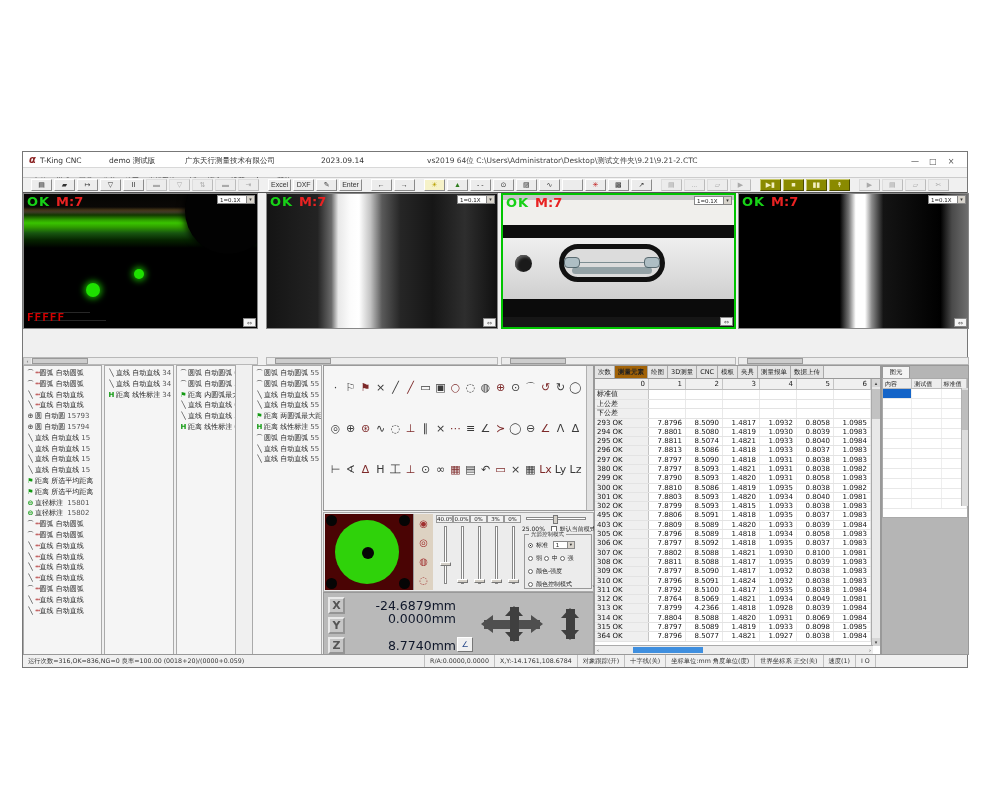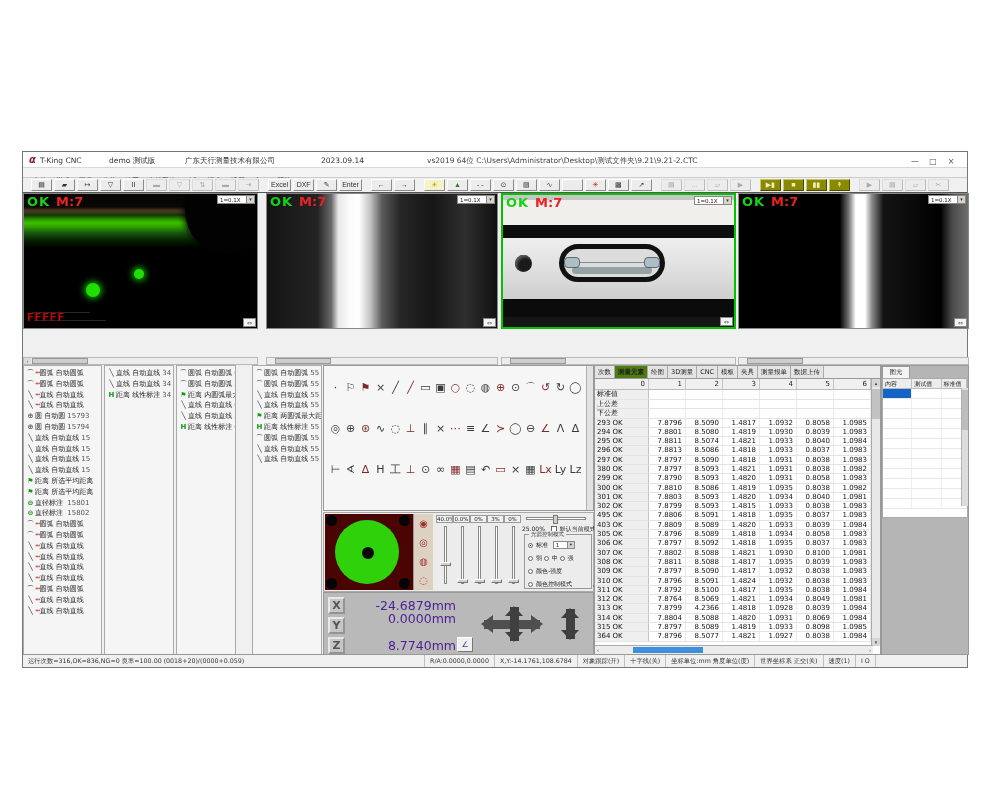--- a/index.html
+++ b/index.html
@@ -112,36 +112,36 @@
   .radio.on{background:radial-gradient(circle,#000 35%,#fff 45%);}
   .grow{margin:4px 0 0 3px;font-size:6px;white-space:nowrap;}
   #stdsel{display:inline-block;width:22px;height:8px;border:1px solid #888;background:#fff;font-size:5.5px;line-height:7px;padding-left:2px;margin-left:3px;position:relative;}
   #stdsel .dd{position:absolute;right:0;top:0;width:7px;height:6px;background:#d8d4cc;border-left:1px solid #888;font-size:4.5px;text-align:center;line-height:6px;}
   #opt-scroll{position:absolute;right:-1px;bottom:0px;font-size:6px;color:#555;}
 
   
   #coords{position:absolute;left:300px;top:227px;width:271px;height:63px;background:#b9b9b9;border:1px solid #999;}
   .axbtn{position:absolute;left:4px;width:17px;height:17px;background:#c6c6c6;border:2px outset #e8e8e8;color:#555;font-size:11px;font-weight:bold;text-align:center;line-height:13px;}
   #axx{top:4px;} #axy{top:24px;} #axz{top:44px;}
-  .axval{position:absolute;left:28px;width:104px;font-size:12.5px;color:#4c1d95;text-align:right;}
+  .axval{position:absolute;left:28px;width:104px;font-size:12.5px;color:#0f172a;text-align:right;}
   #vx{top:5px;} #vy{top:18px;} #vz{top:45px;}
   .harrow{position:absolute;left:160px;top:27px;width:56px;height:9px;background:#4f4f4f;}
   .harrow:before{content:"";position:absolute;left:-12px;top:-5px;border:9.5px solid transparent;border-right:12px solid #4f4f4f;}
   .harrow:after{content:"";position:absolute;right:-12px;top:-5px;border:9.5px solid transparent;border-left:12px solid #4f4f4f;}
   .varrow{position:absolute;width:9px;background:#3f3f3f;}
   .varrow:before{content:"";position:absolute;top:-10px;left:-5px;border:9.5px solid transparent;border-bottom:10px solid #3f3f3f;}
   .varrow:after{content:"";position:absolute;bottom:-10px;left:-5px;border:9.5px solid transparent;border-top:10px solid #3f3f3f;}
   #va1{left:186px;top:14px;height:34px;} #va2{left:242px;top:16px;height:30px;}
   #diagbtn{position:absolute;left:133px;top:44px;width:16px;height:15px;background:#f0f0f0;border:1px solid;border-color:#fff #777 #777 #fff;font-size:8px;color:#2a4a8a;text-align:center;line-height:13px;}
 
   
   #rtable{position:absolute;left:571px;top:0;width:287px;height:290px;background:#fff;border:1px solid #999;font-size:7px;}
   #rtabs{height:13px;background:#ececec;border-bottom:1px solid #999;white-space:nowrap;overflow:hidden;}
   .rtab{display:inline-block;height:12px;line-height:12px;padding:0 3px;border-right:1px solid #aaa;color:#222;font-size:6.5px;background:#e4e4e4;}
-  .rtab.sel{background:#4d7c0f;font-weight:bold;}
+  .rtab.sel{background:#a16207;font-weight:bold;}
   #rhead{height:11px;display:flex;background:#f0f0f0;border-bottom:1px solid #bbb;}
   #rhead .hc{border-right:1px solid #c4c4c4;text-align:right;padding-right:3px;line-height:11px;color:#222;}
   .rrow{display:flex;height:9.3px;border-bottom:1px solid #e3e3e3;}
   .rrow.fx{height:9.5px;}
   .rrow .lc{width:54px;background:#efefef;border-right:1px solid #c4c4c4;padding-left:2px;line-height:9.3px;color:#111;white-space:nowrap;}
   .rrow .vc{width:37px;border-right:1px solid #e9e9e9;text-align:right;padding-right:3px;line-height:9.3px;color:#111;}
   #rvscroll{position:absolute;right:0;top:13px;width:9px;height:267px;background:#e8e8e8;border-left:1px solid #aaa;}
   #rvscroll .up,#rvscroll .dn{position:absolute;left:0;width:8px;height:8px;font-size:5px;text-align:center;line-height:8px;color:#444;background:#d6d6d6;}
   #rvscroll .up{top:0;} #rvscroll .dn{bottom:0;}
   #rvscroll .th{position:absolute;left:0;top:10px;width:8px;height:30px;background:#c2c2c2;}

